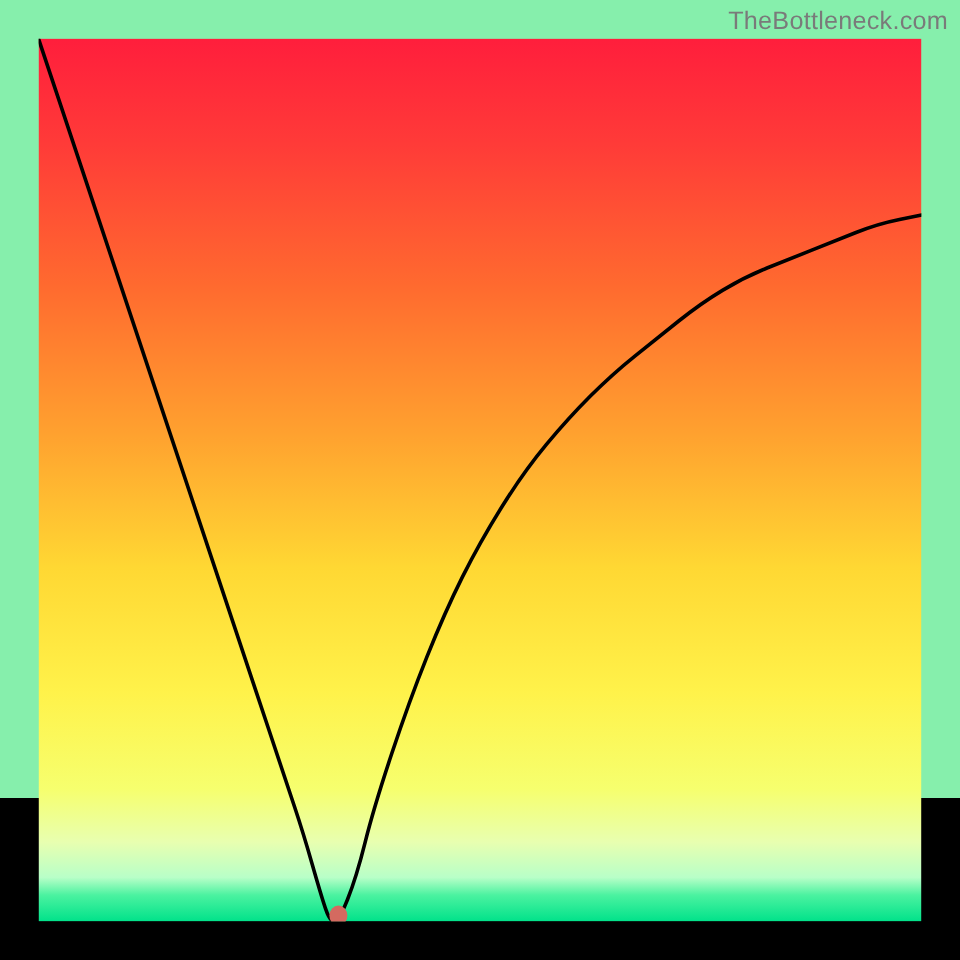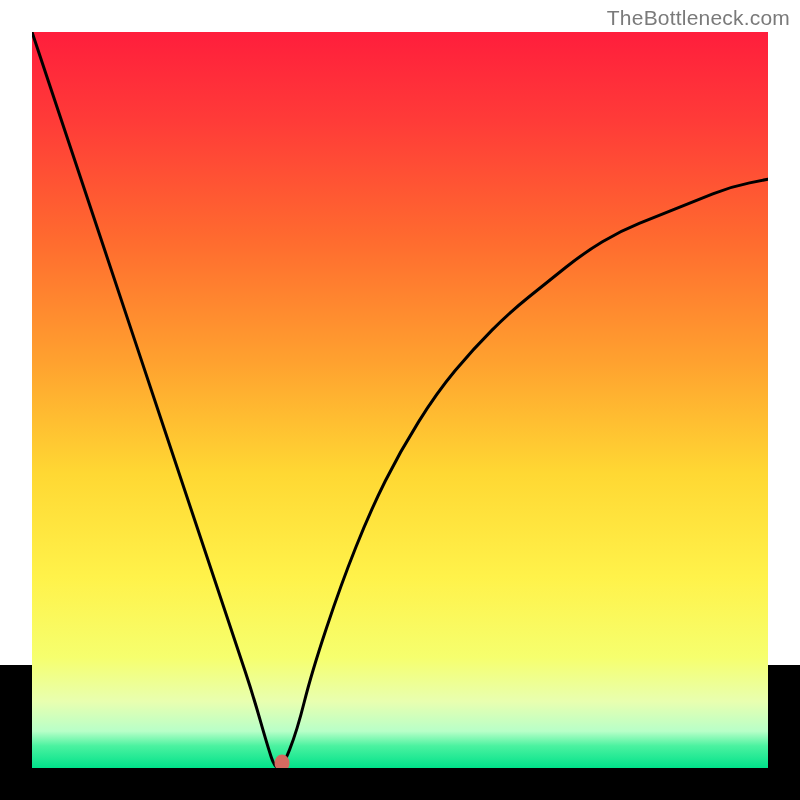--- a/index.html
+++ b/index.html
@@ -10,21 +10,21 @@
     background: #000;
     overflow: hidden;
     font-family: Arial, Helvetica, sans-serif;
   }
   .frame {
     position: absolute;
     left: 0;
     top: 0;
     width: 800px;
     height: 665px;
-    background: #ffffff;
+    background: #86efac;
     text-decoration: underline;
   }
   .plot-area {
     position: absolute;
     left: 32px;
     top: 32px;
     width: 736px;
     height: 736px;
     overflow: hidden;
   }

